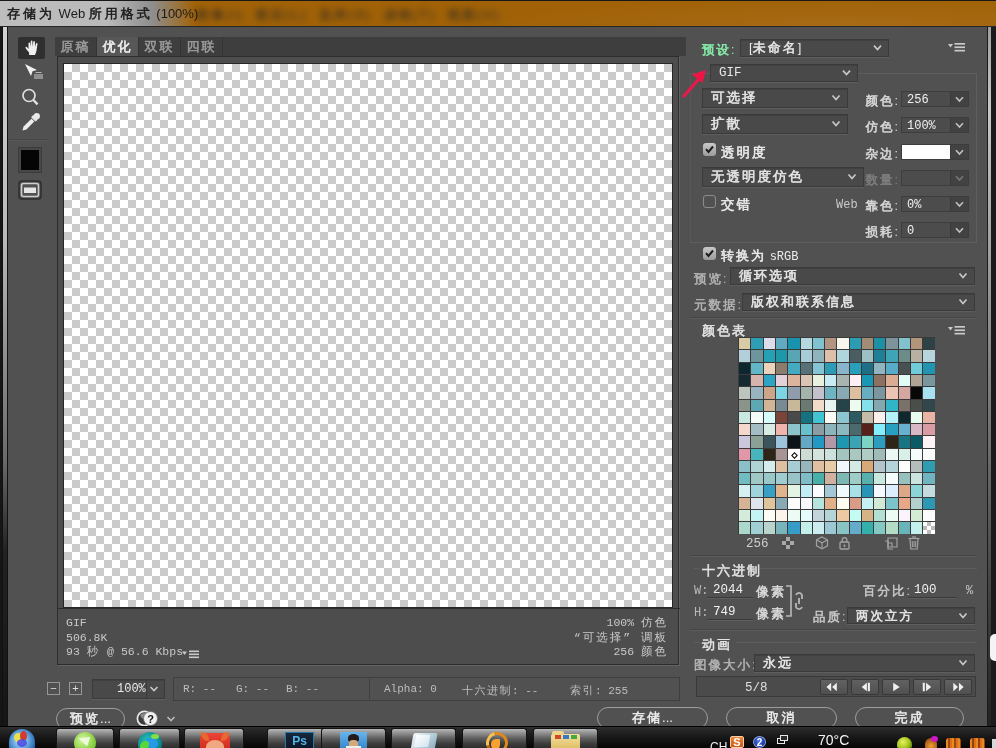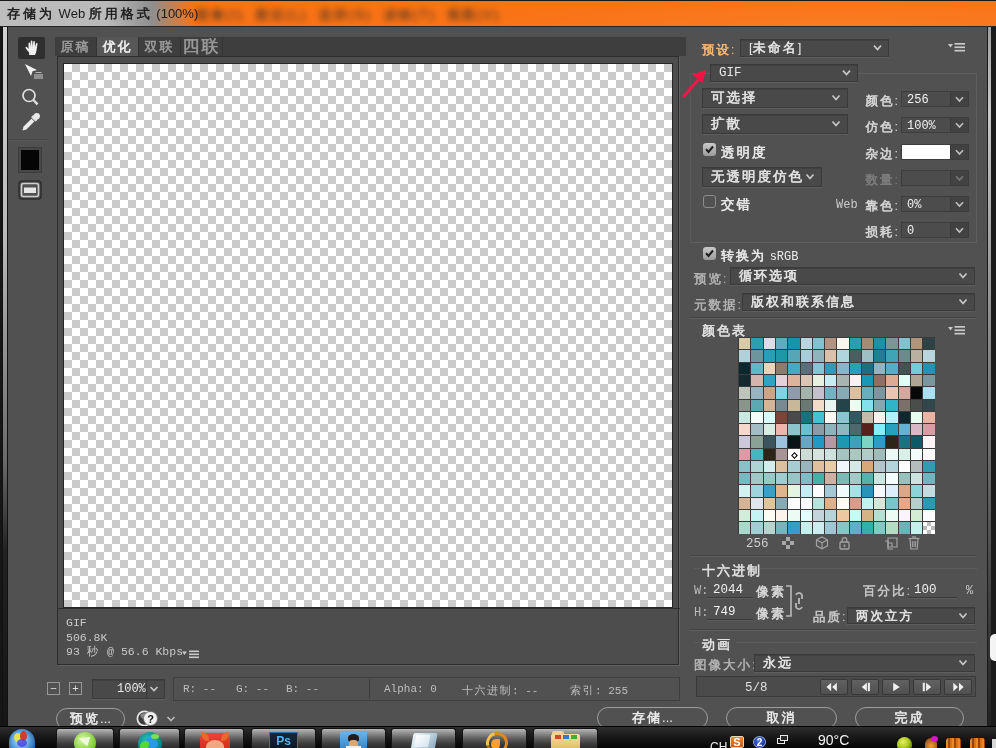--- a/index.html
+++ b/index.html
@@ -18,21 +18,21 @@
 .cbx{position:absolute;width:13px;height:13px;border-radius:3px;background:linear-gradient(#c9c9c9,#9b9b9b);box-sizing:border-box;}
 .cbe{position:absolute;width:13px;height:13px;border-radius:3px;border:1px solid #8d8d8d;box-sizing:border-box;}
 .pill{position:absolute;border:1px solid #9d9d9d;border-radius:11px;color:#ededed;font-size:13px;text-align:center;box-sizing:border-box;}
 .grv{position:absolute;height:0;border-top:1px solid #444;border-bottom:1px solid #5d5d5d;}
 </style>
 </head>
 <body>
 
 <div class="abs" id="dlg" style="left:8px;top:27px;width:980px;height:699px;background:#515151;"></div>
 
-<div class="abs" id="titlebar" style="left:0;top:0;width:996px;height:27px;background:#f97316;">
+<div class="abs" id="titlebar" style="left:0;top:0;width:996px;height:27px;background:#a16207;">
  <div class="abs" style="left:0;top:0;width:996px;height:1px;background:#181818;"></div>
  <div class="abs" style="left:0;top:1px;width:195px;height:25px;background:linear-gradient(90deg,#bdbdbd 0,#bababa 55%,#8e8e8e 78%,rgba(120,120,120,0) 100%);"></div>
  <div class="abs" style="left:7px;top:5px;font-size:13px;color:#1b1b1b;white-space:nowrap;"><span class="c">存储为</span> Web <span class="c">所用格式</span> (100%)</div>
  <div class="abs" style="left:196px;top:6px;width:420px;height:16px;filter:blur(3px);color:#252525;font-size:13px;letter-spacing:2px;white-space:nowrap;">图像(I)&nbsp;&nbsp;图层(L)&nbsp;&nbsp;选择(S)&nbsp;&nbsp;滤镜(T)&nbsp;&nbsp;视图(V)</div>
  <div class="abs" style="left:500px;top:0;width:496px;height:27px;background:radial-gradient(120% 160% at 70% 90%,rgba(255,255,255,.06),rgba(0,0,0,0) 60%);"></div>
  <div class="abs" style="left:0;top:26px;width:996px;height:1px;background:#262626;"></div>
 </div>
 
 <div class="abs" style="left:0;top:27px;width:8px;height:699px;background:#111;">
  <div class="abs" style="left:0;top:0;width:2px;height:699px;background:#161616;"></div>
@@ -69,35 +69,36 @@
   <rect x="1" y="1" width="22" height="18" rx="3" fill="none" stroke="#2e2e2e" stroke-width="1.5"></rect>
   <rect x="3.5" y="3.5" width="17" height="13" rx="2" fill="none" stroke="#cfcfcf" stroke-width="1.6"></rect>
   <rect x="6" y="7.5" width="12" height="5.5" fill="#e6e6e6"></rect>
  </svg>
 </div>
 
 <div class="abs" id="tabs" style="left:55px;top:37px;width:631px;height:19px;background:#3e3e3e;">
  <div class="abs" style="left:0;top:0;width:41px;height:19px;border-right:1px solid #343434;color:#9c9c9c;font-size:13px;text-align:center;line-height:19px;"><span class="c2">原稿</span></div>
  <div class="abs" style="left:42px;top:0;width:41px;height:19px;border-right:1px solid #343434;background:#575757;color:#f2f2f2;font-size:13px;text-align:center;line-height:19px;"><span class="c2">优化</span></div>
  <div class="abs" style="left:84px;top:0;width:41px;height:19px;border-right:1px solid #343434;color:#9c9c9c;font-size:13px;text-align:center;line-height:19px;"><span class="c2">双联</span></div>
- <div class="abs" style="left:126px;top:0;width:41px;height:19px;border-right:1px solid #343434;color:#9c9c9c;font-size:17px;text-align:center;line-height:19px;"><span class="c2">四联</span></div>
+ <div class="abs" style="left:126px;top:0;width:41px;height:19px;border-right:1px solid #343434;color:#9c9c9c;font-size:13px;text-align:center;line-height:19px;"><span class="c2">四联</span></div>
 </div>
 
 <div class="abs" id="panel" style="left:57px;top:56px;width:622px;height:609px;background:#4d4d4d;border:1px solid #2d2d2d;box-sizing:border-box;box-shadow:1px 1px 0 rgba(255,255,255,.10);">
  <div class="abs" style="left:5px;top:6px;width:610px;height:545px;background:#fff;border:1px solid #262626;box-sizing:border-box;
    background-image:linear-gradient(45deg,#cbcbcb 25%,transparent 25%,transparent 75%,#cbcbcb 75%),linear-gradient(45deg,#cbcbcb 25%,transparent 25%,transparent 75%,#cbcbcb 75%);
    background-size:16px 16px;background-position:0 0,8px 8px;"></div>
  <div class="abs" style="left:0;top:551px;width:622px;height:1px;background:#2d2d2d;"></div>
  <div class="abs mono" style="left:8px;top:559px;color:#c9c9c9;font-size:11.5px;line-height:14.5px;">GIF<br>506.8K<br>93 <span style="letter-spacing:2px">秒</span> @ 56.6 Kbps</div>
  <svg class="abs" style="left:124px;top:593px;" width="18" height="9" viewBox="0 0 18 9">
   <path d="M0 1.5 L5 1.5 L2.5 5 Z" fill="#c9c9c9"></path>
   <rect x="7" y="0.5" width="10" height="1.6" fill="#c9c9c9"></rect>
       <rect x="7" y="3.5" width="10" height="1.6" fill="#c9c9c9"></rect>
       <rect x="7" y="6.5" width="10" height="1.6" fill="#c9c9c9"></rect>
  </svg>
+ <div class="abs mono" style="right:10px;top:559px;color:#c9c9c9;font-size:11.5px;line-height:14.5px;text-align:right;">100% <span style="letter-spacing:2px">仿色</span><br><span style="letter-spacing:2px">“可选择” 调板</span><br>256 <span style="letter-spacing:2px">颜色</span></div>
 </div>
 
 <div id="bottom">
  <div class="abs" style="left:47px;top:682px;width:13px;height:13px;border:1px solid #989898;box-sizing:border-box;color:#e0e0e0;font-size:11px;line-height:10px;text-align:center;">−</div>
  <div class="abs" style="left:69px;top:682px;width:13px;height:13px;border:1px solid #989898;box-sizing:border-box;color:#e0e0e0;font-size:11px;line-height:11px;text-align:center;">+</div>
  <div class="dd" style="left:92px;top:679px;width:73px;height:20px;">
    <span class="txt mono" style="left:24px;font-size:12px;">100%</span>
    <span style="position:absolute;right:0;top:0;bottom:0;width:17px;border-left:1px solid #3a3a3a;"></span>
    <svg class="chev" width="10" height="6" viewBox="0 0 10 6">
         <path d="M1.5 1 L5 4.5 L8.5 1" stroke="#c8c8c8" stroke-width="1.6" fill="none"></path>
@@ -148,21 +149,21 @@
           <div style="position:absolute;left:13px;top:2px;width:8px;height:5px;background:#80e048;border-radius:50%;"></div>
         </div>
       </div>
       <div class="abs" style="left:184px;top:2px;width:60px;height:20px;border-radius:3px 3px 0 0;border:1px solid #141414;border-bottom:none;background:linear-gradient(#b6b6b6,#939393 20%,#5e5e5e 50%,#3c3c3c 78%,#2e2e2e);box-sizing:border-box;overflow:hidden;">
         <div style="position:absolute;left:15px;top:4px;width:30px;height:20px;border-radius:6px;background:linear-gradient(#ee4438,#c82818);">
           <div style="position:absolute;left:6px;top:7px;width:18px;height:13px;background:#f0a880;border-radius:50% 50% 0 0;"></div>
           <div style="position:absolute;left:1px;top:-1px;width:8px;height:9px;background:#e86830;border-radius:10% 90% 10% 90%;"></div>
           <div style="position:absolute;right:1px;top:-1px;width:8px;height:9px;background:#e86830;border-radius:90% 10% 90% 10%;"></div>
         </div>
       </div>
-      <div class="abs" style="left:251px;top:2px;width:65px;height:20px;border-radius:3px 3px 0 0;border:1px solid #141414;border-bottom:none;background:linear-gradient(#b6b6b6,#939393 20%,#5e5e5e 50%,#3c3c3c 78%,#2e2e2e);box-sizing:border-box;overflow:hidden;">
+      <div class="abs" style="left:267px;top:2px;width:65px;height:20px;border-radius:3px 3px 0 0;border:1px solid #141414;border-bottom:none;background:linear-gradient(#b6b6b6,#939393 20%,#5e5e5e 50%,#3c3c3c 78%,#2e2e2e);box-sizing:border-box;overflow:hidden;">
         <div style="position:absolute;left:17px;top:3px;width:29px;height:19px;background:linear-gradient(#16283c,#0a1626);border:1px solid #2878a8;box-sizing:border-box;color:#52b4e8;font-size:12px;font-weight:bold;text-align:center;line-height:17px;font-family:'Liberation Sans';">Ps</div>
       </div>
       <div class="abs" style="left:321px;top:2px;width:65px;height:20px;border-radius:3px 3px 0 0;border:1px solid #141414;border-bottom:none;background:linear-gradient(#b6b6b6,#939393 20%,#5e5e5e 50%,#3c3c3c 78%,#2e2e2e);box-sizing:border-box;overflow:hidden;">
         <div style="position:absolute;left:18px;top:3px;width:27px;height:19px;background:linear-gradient(#68b4ec,#3080c4);">
           <div style="position:absolute;left:8px;top:2px;width:11px;height:8px;background:#241c1c;border-radius:50% 50% 30% 30%;"></div>
           <div style="position:absolute;left:9px;top:8px;width:9px;height:9px;background:#d8a878;border-radius:40%;"></div>
           <div style="position:absolute;left:6px;top:14px;width:15px;height:6px;background:#f0f0e8;"></div>
         </div>
       </div>
       <div class="abs" style="left:391px;top:2px;width:65px;height:20px;border-radius:3px 3px 0 0;border:1px solid #141414;border-bottom:none;background:linear-gradient(#b6b6b6,#939393 20%,#5e5e5e 50%,#3c3c3c 78%,#2e2e2e);box-sizing:border-box;overflow:hidden;">
@@ -184,33 +185,33 @@
           <div style="position:absolute;left:20px;top:1px;width:6px;height:4px;background:#48a838;"></div>
         </div>
       </div>
     </div>
 
  <div class="abs" style="left:710px;top:14px;color:#f0f0f0;font-size:12px;">CH</div>
  <div class="abs" style="left:730px;top:10px;width:14px;height:12px;background:linear-gradient(#f08838,#c85818);border-radius:2px;border:1px solid #f8d0a8;color:#fff;font-size:11px;font-weight:bold;text-align:center;line-height:11px;box-sizing:border-box;">S</div>
  <div class="abs" style="left:753px;top:10px;width:13px;height:12px;background:radial-gradient(circle at 45% 40%,#4a78e8,#1830a8 70%);border:1px solid #8aa8d8;border-radius:50%;color:#fff;font-size:10px;font-weight:bold;text-align:center;line-height:11px;box-sizing:border-box;">2</div>
  <div class="abs" style="left:777px;top:12px;width:8px;height:6px;border:1.3px solid #e8e8e8;box-sizing:border-box;"></div>
  <div class="abs" style="left:780px;top:9px;width:8px;height:6px;border:1.3px solid #e8e8e8;background:#2a2a2a;box-sizing:border-box;"></div>
- <div class="abs" style="left:818px;top:6px;color:#f4f4f4;font-size:14px;">90°C</div>
+ <div class="abs" style="left:818px;top:6px;color:#f4f4f4;font-size:14px;">70°C</div>
  <div class="abs" style="left:897px;top:11px;width:15px;height:11px;background:radial-gradient(circle at 40% 45%,#e8f060,#a8c820 55%,#587808);border-radius:8px 8px 2px 2px;"></div>
  <div class="abs" style="left:925px;top:12px;width:12px;height:10px;background:radial-gradient(circle at 50% 80%,#f0a030,#803808);border-radius:6px 6px 0 0;">
       <div class="abs" style="left:6px;top:-2px;width:7px;height:6px;background:#d018c8;border-radius:50%;"></div>
     </div>
  <div class="abs" style="left:946px;top:12px;width:15px;height:10px;background:repeating-linear-gradient(90deg,#e88828 0 2px,#a04808 2px 4px,#d87018 4px 6px);border-radius:3px 3px 0 0;"></div>
  <div class="abs" style="left:970px;top:12px;width:15px;height:10px;background:repeating-linear-gradient(90deg,#e88828 0 2px,#984008 2px 4px,#d87018 4px 6px);border-radius:3px 3px 0 0;"></div>
  <div class="abs" style="left:992px;top:13px;width:4px;height:9px;background:#d8d8d8;"></div>
 </div>
 
 <div id="rightpanel">
 
- <div class="lab" style="left:702px;top:42px;color:#fdba74;"><span class="c2">预设</span>:</div>
+ <div class="lab" style="left:702px;top:42px;color:#86efac;"><span class="c2">预设</span>:</div>
  <div class="dd" style="left:740px;top:39px;width:149px;height:18px;">
    <span class="txt">[<span class="c2">未命名</span>]</span>
    <svg class="chev" width="11" height="7" viewBox="0 0 11 7">
         <path d="M2 1.2 L5.5 5 L9 1.2" stroke="#c8c8c8" stroke-width="1.7" fill="none"></path>
       </svg>
  </div>
  <svg class="abs" style="left:948px;top:43px;" width="17" height="9" viewBox="0 0 17 9">
   <path d="M0 1 L5 1 L2.5 4.5 Z" fill="#c9c9c9"></path>
   <rect x="6.5" y="0" width="10.5" height="1.7" fill="#c9c9c9"></rect>
       <rect x="6.5" y="3.4" width="10.5" height="1.7" fill="#c9c9c9"></rect>
@@ -243,21 +244,21 @@
    <svg class="chev" width="12" height="8" viewBox="0 0 12 8">
         <path d="M2.5 1.5 L6 5.5 L9.5 1.5" stroke="#c8c8c8" stroke-width="1.7" fill="none"></path>
       </svg>
  </div>
  <div class="cbx" style="left:703px;top:143px;">
    <svg width="13" height="13" viewBox="0 0 13 13" style="position:absolute;left:0;top:0;">
         <path d="M3 6.2 L5.5 9 L10 3.5" stroke="#1d1d1d" stroke-width="2" fill="none"></path>
       </svg>
  </div>
  <div class="lab c2" style="left:721px;top:144px;color:#ececec;font-size:13.5px;">透明度</div>
- <div class="dd" style="left:702px;top:167px;width:120px;height:20px;">
+ <div class="dd" style="left:702px;top:167px;width:162px;height:20px;">
    <span class="txt c2" style="font-size:13.5px;">无透明度仿色</span>
    <svg class="chev" width="12" height="8" viewBox="0 0 12 8">
         <path d="M2.5 1.5 L6 5.5 L9.5 1.5" stroke="#c8c8c8" stroke-width="1.7" fill="none"></path>
       </svg>
  </div>
  <div class="cbe" style="left:703px;top:195px;"></div>
  <div class="lab c2" style="left:721px;top:196px;color:#ececec;font-size:13.5px;">交错</div>
 
  <div class="lab" style="left:862px;top:93px;width:36px;text-align:right;"><span class="c2">颜色</span>:</div>
  <div class="inp" style="left:901px;top:91px;width:68px;height:16px;">

